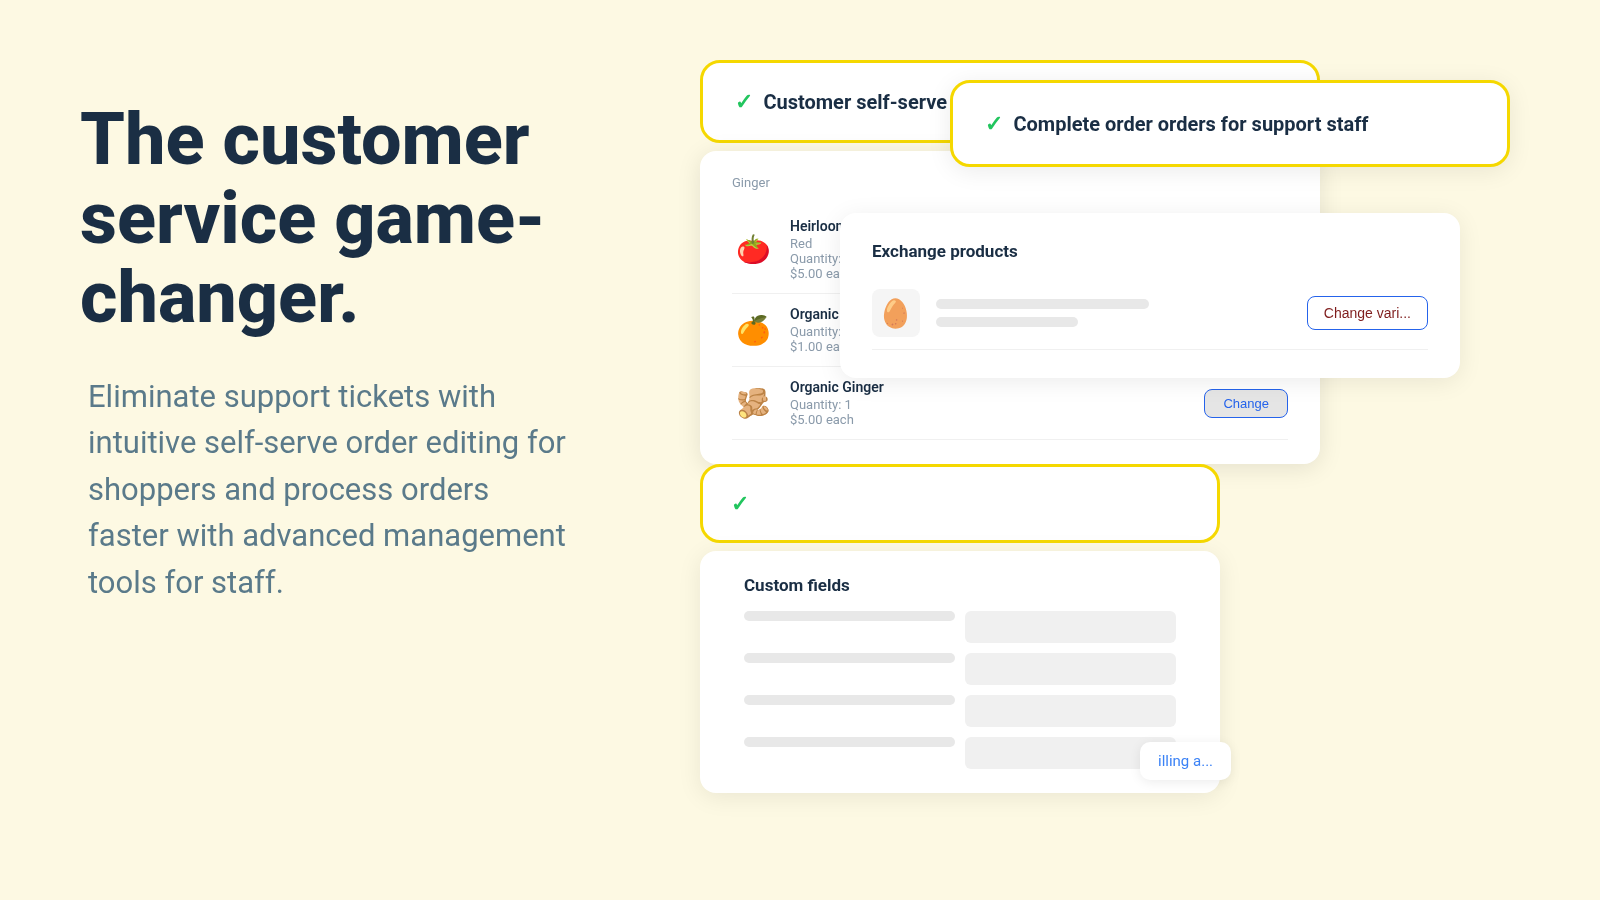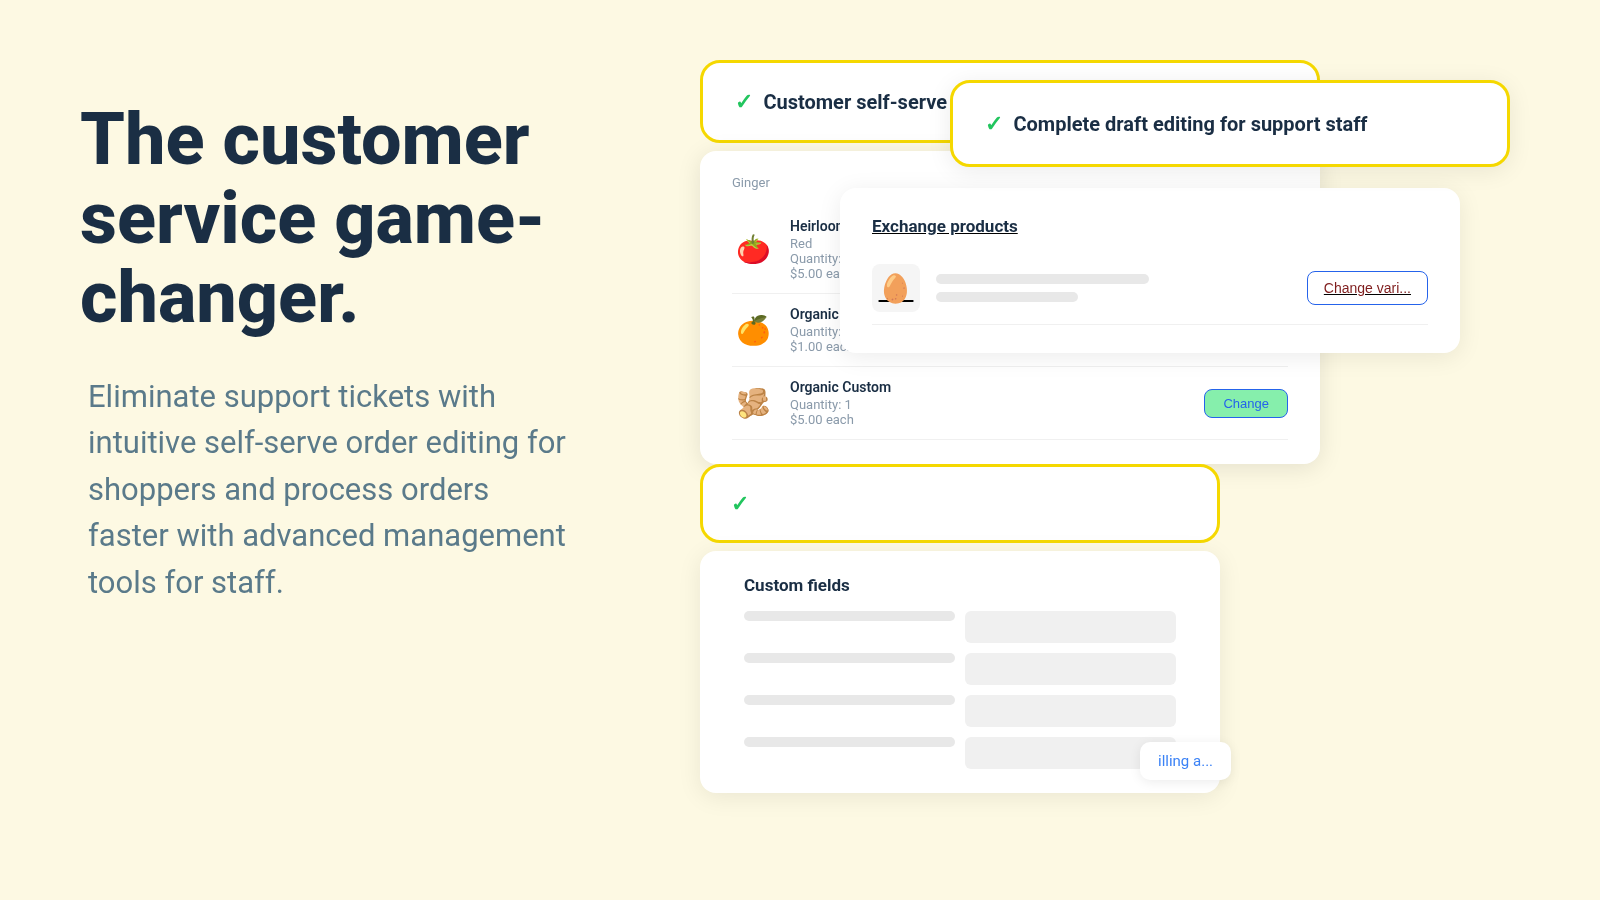--- a/index.html
+++ b/index.html
@@ -78,28 +78,27 @@
       color: #1a2e44;
     }
 
     .checkmark-icon {
       color: #22c55e;
       font-size: 22px;
     }
 
     
     .card-2 {
-      top: 128px;
+      top: 153px;
       right: 80px;
       width: 620px;
       padding: 28px 32px;
       z-index: 2;
       background: white;
       border-radius: 16px;
-      text-decoration: underline;
     }
 
     .card-section-title {
       font-size: 17px;
       font-weight: 700;
       color: #1a2e44;
       margin-bottom: 16px;
     }
 
     .product-row {
@@ -206,21 +205,21 @@
 
     .item-sub {
       font-size: 13px;
       color: #8a9aaa;
       margin-top: 2px;
     }
 
     .change-btn {
       border: 1.5px solid #2563eb;
       color: #2563eb;
-      background: #86efac;
+      background: #e5e5e5;
       border-radius: 8px;
       padding: 6px 18px;
       font-size: 13px;
       font-weight: 500;
       cursor: pointer;
     }
 
     
     .card-4 {
       bottom: 0px;
@@ -285,21 +284,21 @@
   <div class="left-content">
     <h1 class="hero-title">The customer service game-changer.</h1>
     <p class="hero-subtitle">Eliminate support tickets with intuitive self-serve order editing for shoppers and process orders faster with advanced management tools for staff.</p>
   </div>
 
   <div class="right-content">
 
     <div class="card card-1">
       <div class="card-feature-label">
         <span class="checkmark-icon">✓</span>
-        <span>Complete draft editing for support staff</span>
+        <span>Complete order orders for support staff</span>
       </div>
     </div>
 
     <div class="card card-2">
       <div class="card-section-title">Exchange products</div>
       <div class="product-row">
         <div class="product-image-placeholder">🥚</div>
         <div class="skeleton-block">
           <div class="skeleton-line" style="width: 60%;"></div>
           <div class="skeleton-line" style="width: 40%;"></div>
@@ -332,21 +331,21 @@
           <div class="item-details">
             <div class="item-name">Organic Orange</div>
             <div class="item-sub">Quantity: 1<br>$1.00 each</div>
           </div>
           <button class="change-btn">Change</button>
         </div>
 
         <div class="item-row">
           <div class="item-img">🫚</div>
           <div class="item-details">
-            <div class="item-name">Organic Custom</div>
+            <div class="item-name">Organic Ginger</div>
             <div class="item-sub">Quantity: 1<br>$5.00 each</div>
           </div>
           <button class="change-btn">Change</button>
         </div>
       </div>
     </div>
 
     <div class="card-4">
       <div class="card-4-header">
         <div class="card-feature-label">

